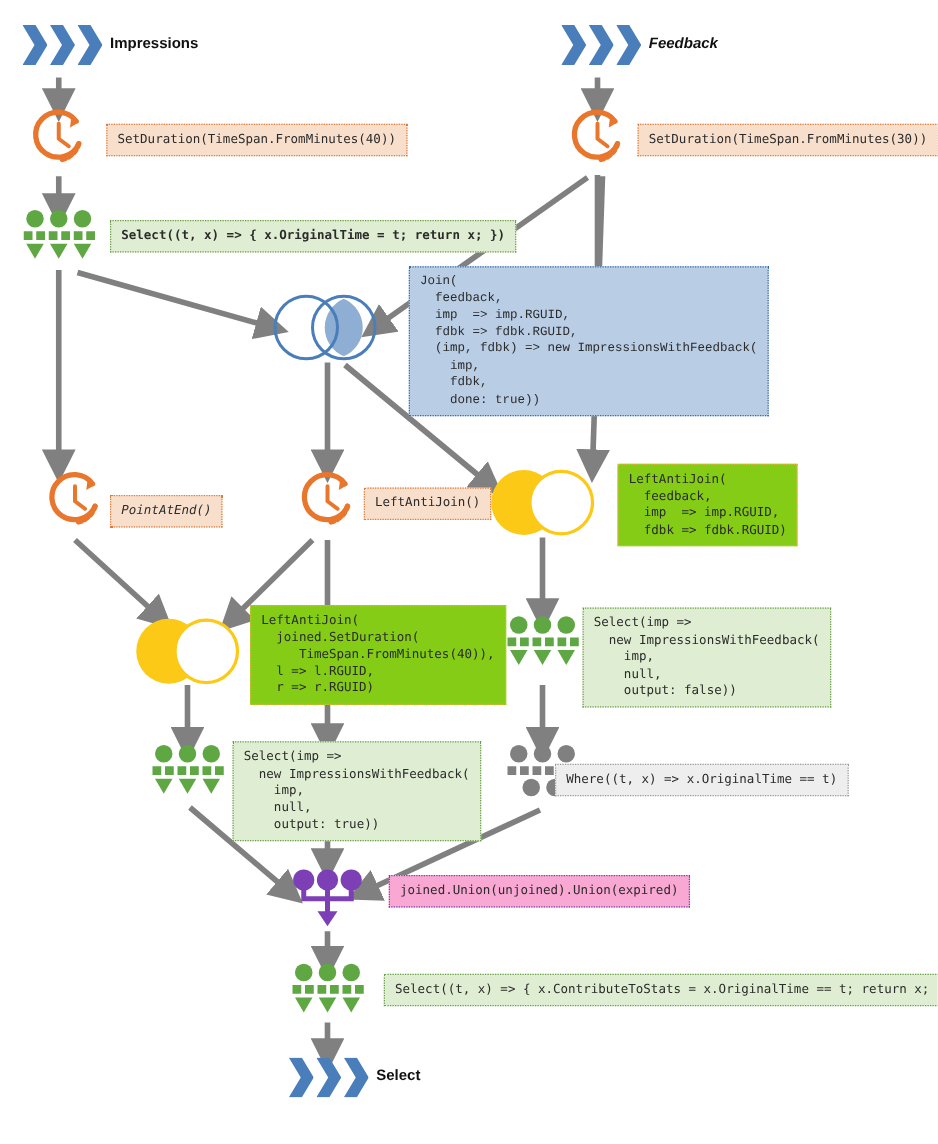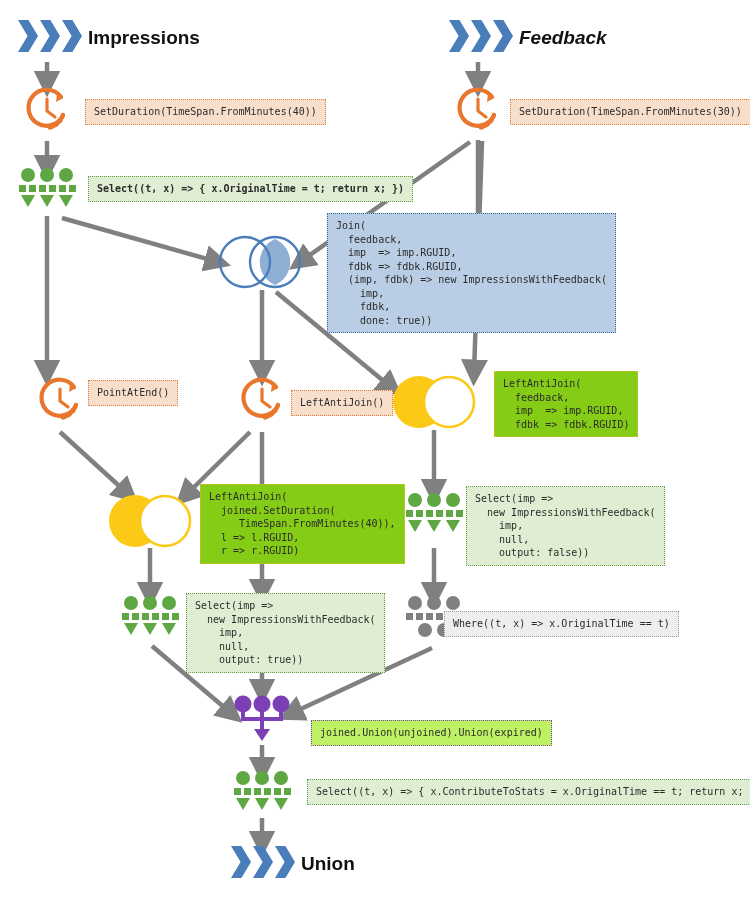--- a/index.html
+++ b/index.html
@@ -20,27 +20,27 @@
     color:#2b2b2b;
     padding:5px 8px;
     white-space:pre;
     box-sizing:border-box;
   }
   .c-orange{background:#f8dfcc;border:1px dotted #e07b39;}
   .c-green {background:#dfeed2;border:1px dotted #6a9e4a;}
   .c-blue  {background:#b9cde5;border:1px dotted #3a6aa8;}
   .c-yellow{background:#84cc16;border:1px dotted #e0b73a;}
   .c-gray  {background:#eeeeee;border:1px dotted #9a9a9a;}
-  .c-purple{background:#bef264;border:1px dotted #7d3fb5;margin-top:20px;}
+  .c-purple{background:#f9a8d4;border:1px dotted #7d3fb5;}
 
   
   .flowlabel{
     position:absolute;
     font-family:"Liberation Sans", sans-serif;
-    font-weight:bold;font-size:19px;color:#111;
+    font-weight:bold;font-size:12px;color:#111;
     white-space:nowrap;
   }
 
   
   .chevrons{position:absolute;display:flex;gap:2px;}
   .chev{width:20px;height:32px;background:#4a7ebb;
         clip-path:polygon(0% 0%, 52% 0%, 100% 50%, 52% 100%, 0% 100%, 48% 50%);}
 
   
   .clock{position:absolute;width:52px;height:52px;}
@@ -178,38 +178,38 @@
   </div>
   <div class="callout c-orange" style="left:510px;top:99px;">SetDuration(TimeSpan.FromMinutes(30))</div>
 
   <div class="venn" style="left:218px;top:235px;">
     <svg viewBox="0 0 84 54" width="84" height="54">
       <path d="M57,4 A25,25 0 0 0 57,50 A25,25 0 0 0 57,4 Z" fill="#8faed4"></path>
       <circle cx="27" cy="27" r="25" fill="none" stroke="#4a7ebb" stroke-width="2.4"></circle>
       <circle cx="57" cy="27" r="25" fill="none" stroke="#4a7ebb" stroke-width="2.4"></circle>
     </svg>
   </div>
-  <div class="callout c-blue" style="left:327px;top:213px;">Join(
+  <div class="callout c-blue" style="left:327px;top:213px;font-family:Liberation Mono, monospace;">Join(
   feedback,
   imp  =&gt; imp.RGUID,
   fdbk =&gt; fdbk.RGUID,
   (imp, fdbk) =&gt; new ImpressionsWithFeedback(
     imp,
     fdbk,
     done: true))</div>
 
   <div class="clock" style="left:34px;top:374px;">
     <svg viewBox="0 0 52 52" width="52" height="52">
       <path d="M40,13 A18,18 0 1 0 42,31" stroke="#e8762c" stroke-width="4.2" fill="none" stroke-linecap="round"></path>
       <path d="M42,31 A18,18 0 0 1 26,44" stroke="#e8762c" stroke-width="4.2" fill="none" stroke-dasharray="2.5,3" stroke-linecap="round"></path>
       <path d="M36,10 L42,14 L35,18" fill="#e8762c"></path>
       <path d="M26,15 L26,27 L34,33" stroke="#e8762c" stroke-width="3.2" fill="none" stroke-linecap="round" stroke-linejoin="round"></path>
     </svg>
   </div>
-  <div class="callout c-orange" style="left:88px;top:380px;">PointAtEnd()</div>
+  <div class="callout c-orange" style="left:88px;top:396px;font-style:italic;">PointAtEnd()</div>
 
   <div class="clock" style="left:236px;top:374px;">
     <svg viewBox="0 0 52 52" width="52" height="52">
       <path d="M40,13 A18,18 0 1 0 42,31" stroke="#e8762c" stroke-width="4.2" fill="none" stroke-linecap="round"></path>
       <path d="M42,31 A18,18 0 0 1 26,44" stroke="#e8762c" stroke-width="4.2" fill="none" stroke-dasharray="2.5,3" stroke-linecap="round"></path>
       <path d="M36,10 L42,14 L35,18" fill="#e8762c"></path>
       <path d="M26,15 L26,27 L34,33" stroke="#e8762c" stroke-width="3.2" fill="none" stroke-linecap="round" stroke-linejoin="round"></path>
     </svg>
   </div>
   <div class="callout c-orange" style="left:291px;top:390px;">LeftAntiJoin()</div>
@@ -342,15 +342,15 @@
         <div class="st g-tri"></div>
       </div>
   </div>
   <div class="callout c-green" style="left:307px;top:779px;">Select((t, x) =&gt; { x.ContributeToStats = x.OriginalTime == t; return x; })</div>
 
   <div class="chevrons" style="left:231px;top:846px;">
     <div class="chev"></div>
       <div class="chev"></div>
       <div class="chev"></div>
   </div>
-  <div class="flowlabel" style="left:301px;top:853px;">Union</div>
+  <div class="flowlabel" style="left:301px;top:853px;">Select</div>
 
 </div>
 
 </body></html>

